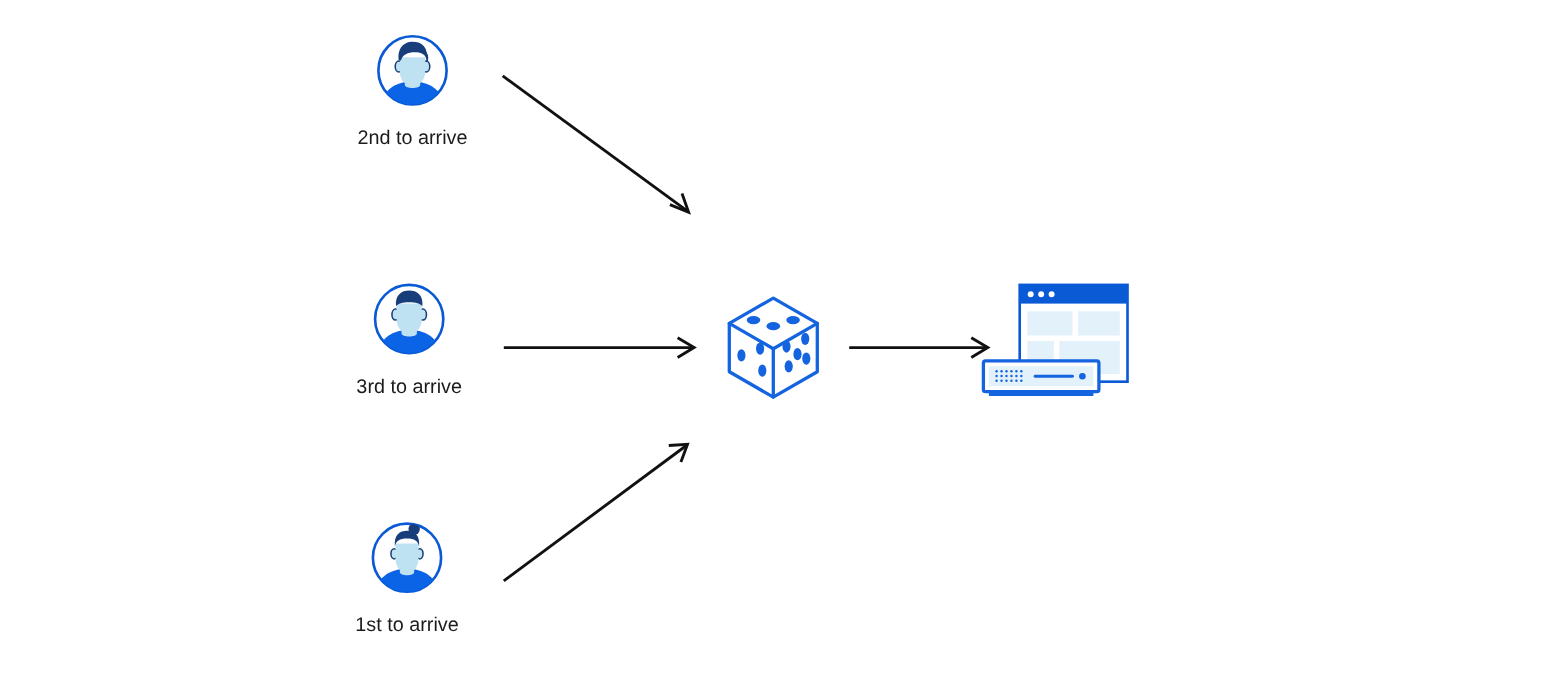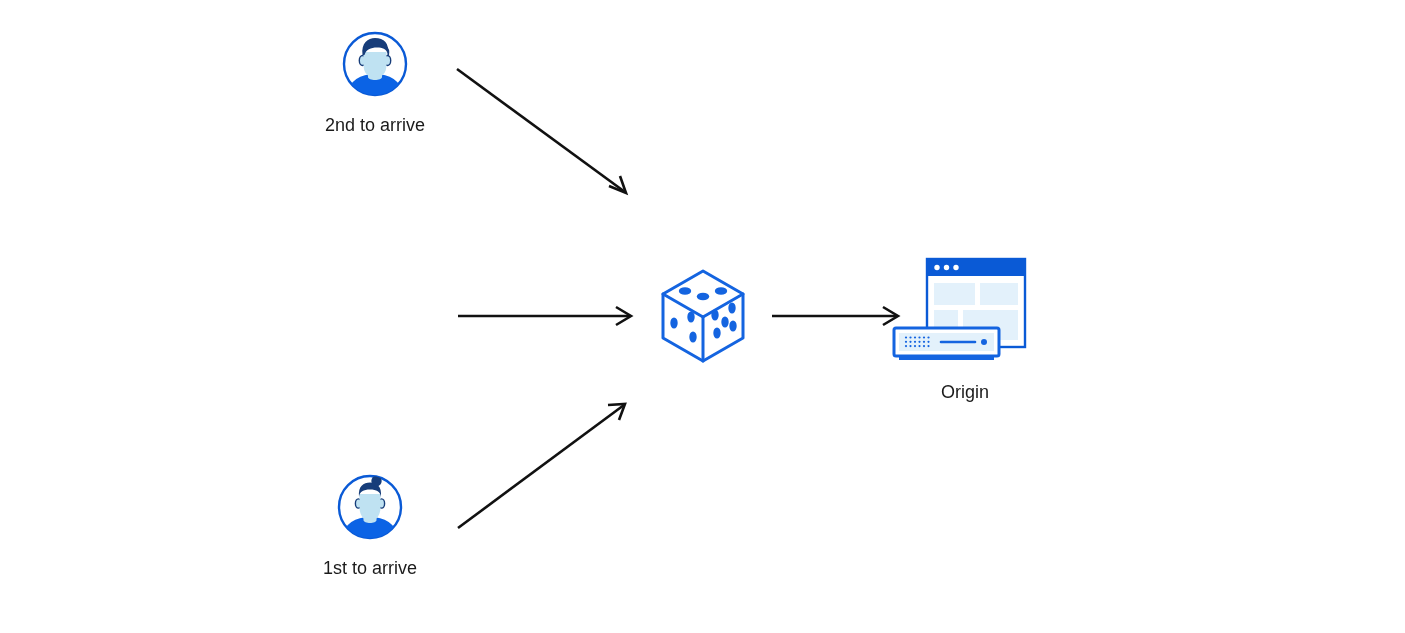--- a/index.html
+++ b/index.html
@@ -106,20 +106,43 @@
           <path d="M22.5 22 h23 v13 c0 8 -5 13 -11.5 13 c-6.5 0 -11.5 -5 -11.5 -13 Z" fill="#bfe2f2"></path>
 
           <path d="M21.5 25 C20 13 27 8 34 8 C43 8 48.5 13 47 25 C46 20 43 18 38 17.5 C31 17 25 19 23.5 25 Z" fill="#173d7a"></path>
           <path d="M44.5 16.5 C47.5 18.5 48 21.5 47.2 25.5" fill="none" stroke="#173d7a" stroke-width="1.6" stroke-linecap="round"></path>
         </g>
       </svg>
     </div>
     <div class="node-label">2nd to arrive</div>
   </div>
 
+  <div class="node avatar-node" style="left:292px; top:256px;">
+    <div class="avatar-wrap">
+      <svg width="68" height="68" viewBox="0 0 68 68">
+        <defs>
+          <clipPath id="clip3rd">
+              <circle cx="34" cy="34" r="31"></circle>
+            </clipPath>
+        </defs>
+        <circle cx="34" cy="34" r="31" fill="#ffffff" stroke="#0a5ad6" stroke-width="2.4"></circle>
+        <g clip-path="url(#clip3rd)">
+          <path d="M4 70 C6 52 18 44 34 44 C50 44 62 52 64 70 Z" fill="#0b63e5"></path>
+          <path d="M27 34 h14 v13 c0 4 -14 4 -14 0 Z" fill="#bfe2f2"></path>
+          <path d="M27 42 c4 3 10 3 14 0" fill="none" stroke="#9fd2ea" stroke-width="1.2"></path>
+          <ellipse cx="21.6" cy="30" rx="3.3" ry="5" fill="#bfe2f2" stroke="#173d7a" stroke-width="1.4"></ellipse>
+          <ellipse cx="46.4" cy="30" rx="3.3" ry="5" fill="#bfe2f2" stroke="#173d7a" stroke-width="1.4"></ellipse>
+          <path d="M22.5 20 h23 v14 c0 8 -5 13.5 -11.5 13.5 c-6.5 0 -11.5 -5.5 -11.5 -13.5 Z" fill="#bfe2f2"></path>
+
+          <path d="M22 22.5 C21 12 27 8 34 8 C41 8 47 12 46 22.5 C44 20 40 18.8 34 18.8 C28 18.8 24 20 22 22.5 Z" fill="#173d7a"></path>
+        </g>
+      </svg>
+    </div>
+    <div class="node-label">3rd to arrive</div>
+  </div>
 
   <div class="node avatar-node" style="left:290px; top:473px;">
     <div class="avatar-wrap">
       <svg width="68" height="68" viewBox="0 0 68 68">
         <defs>
           <clipPath id="clip1st">
               <circle cx="34" cy="34" r="31"></circle>
             </clipPath>
         </defs>
         <circle cx="34" cy="34" r="31" fill="#ffffff" stroke="#0a5ad6" stroke-width="2.4"></circle>
@@ -210,16 +233,15 @@
             <circle cx="45.5" cy="91.1" r="1.1"></circle>
           <circle cx="50" cy="91.1" r="1.1"></circle>
             <circle cx="54.5" cy="91.1" r="1.1"></circle>
           <circle cx="59" cy="91.1" r="1.1"></circle>
             <circle cx="63.5" cy="91.1" r="1.1"></circle>
         </g>
         <line x1="76" y1="87" x2="110" y2="87" stroke="#1464e0" stroke-width="2.6" stroke-linecap="round"></line>
         <circle cx="119" cy="87" r="3" fill="#1464e0"></circle>
       </g>
     </svg>
-    <div class="origin-label">Origin</div>
   </div>
 
 </div>
 
 </body></html>

